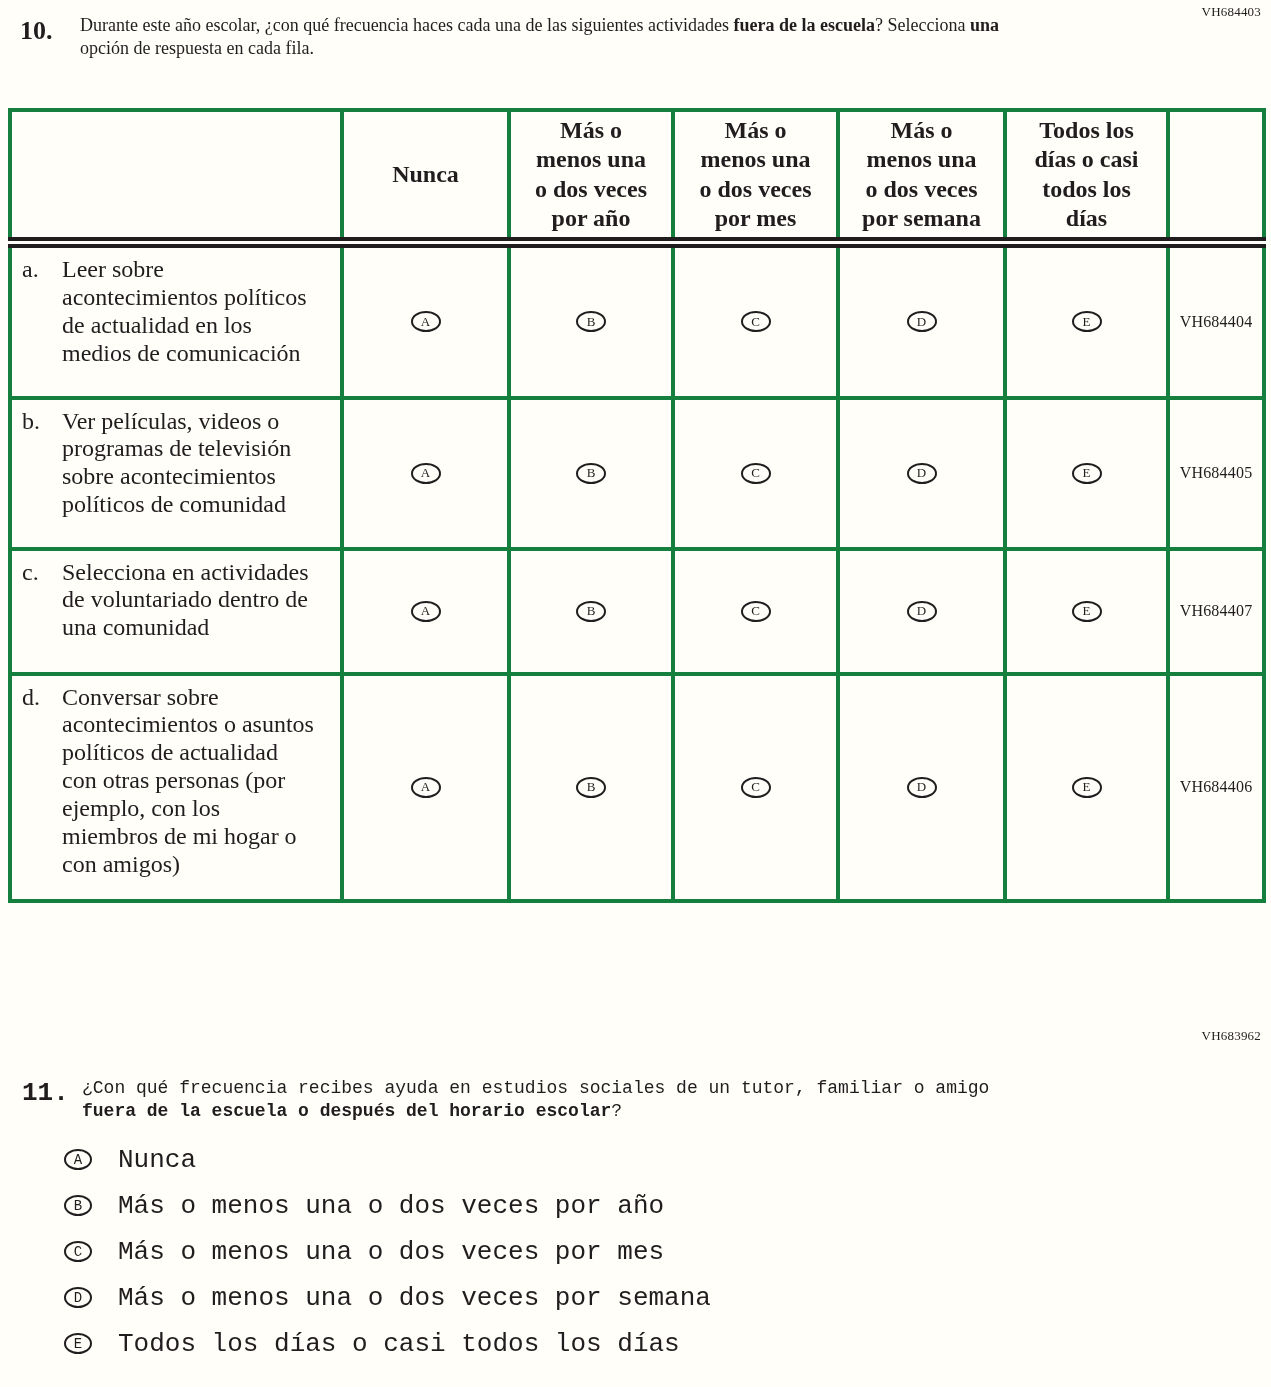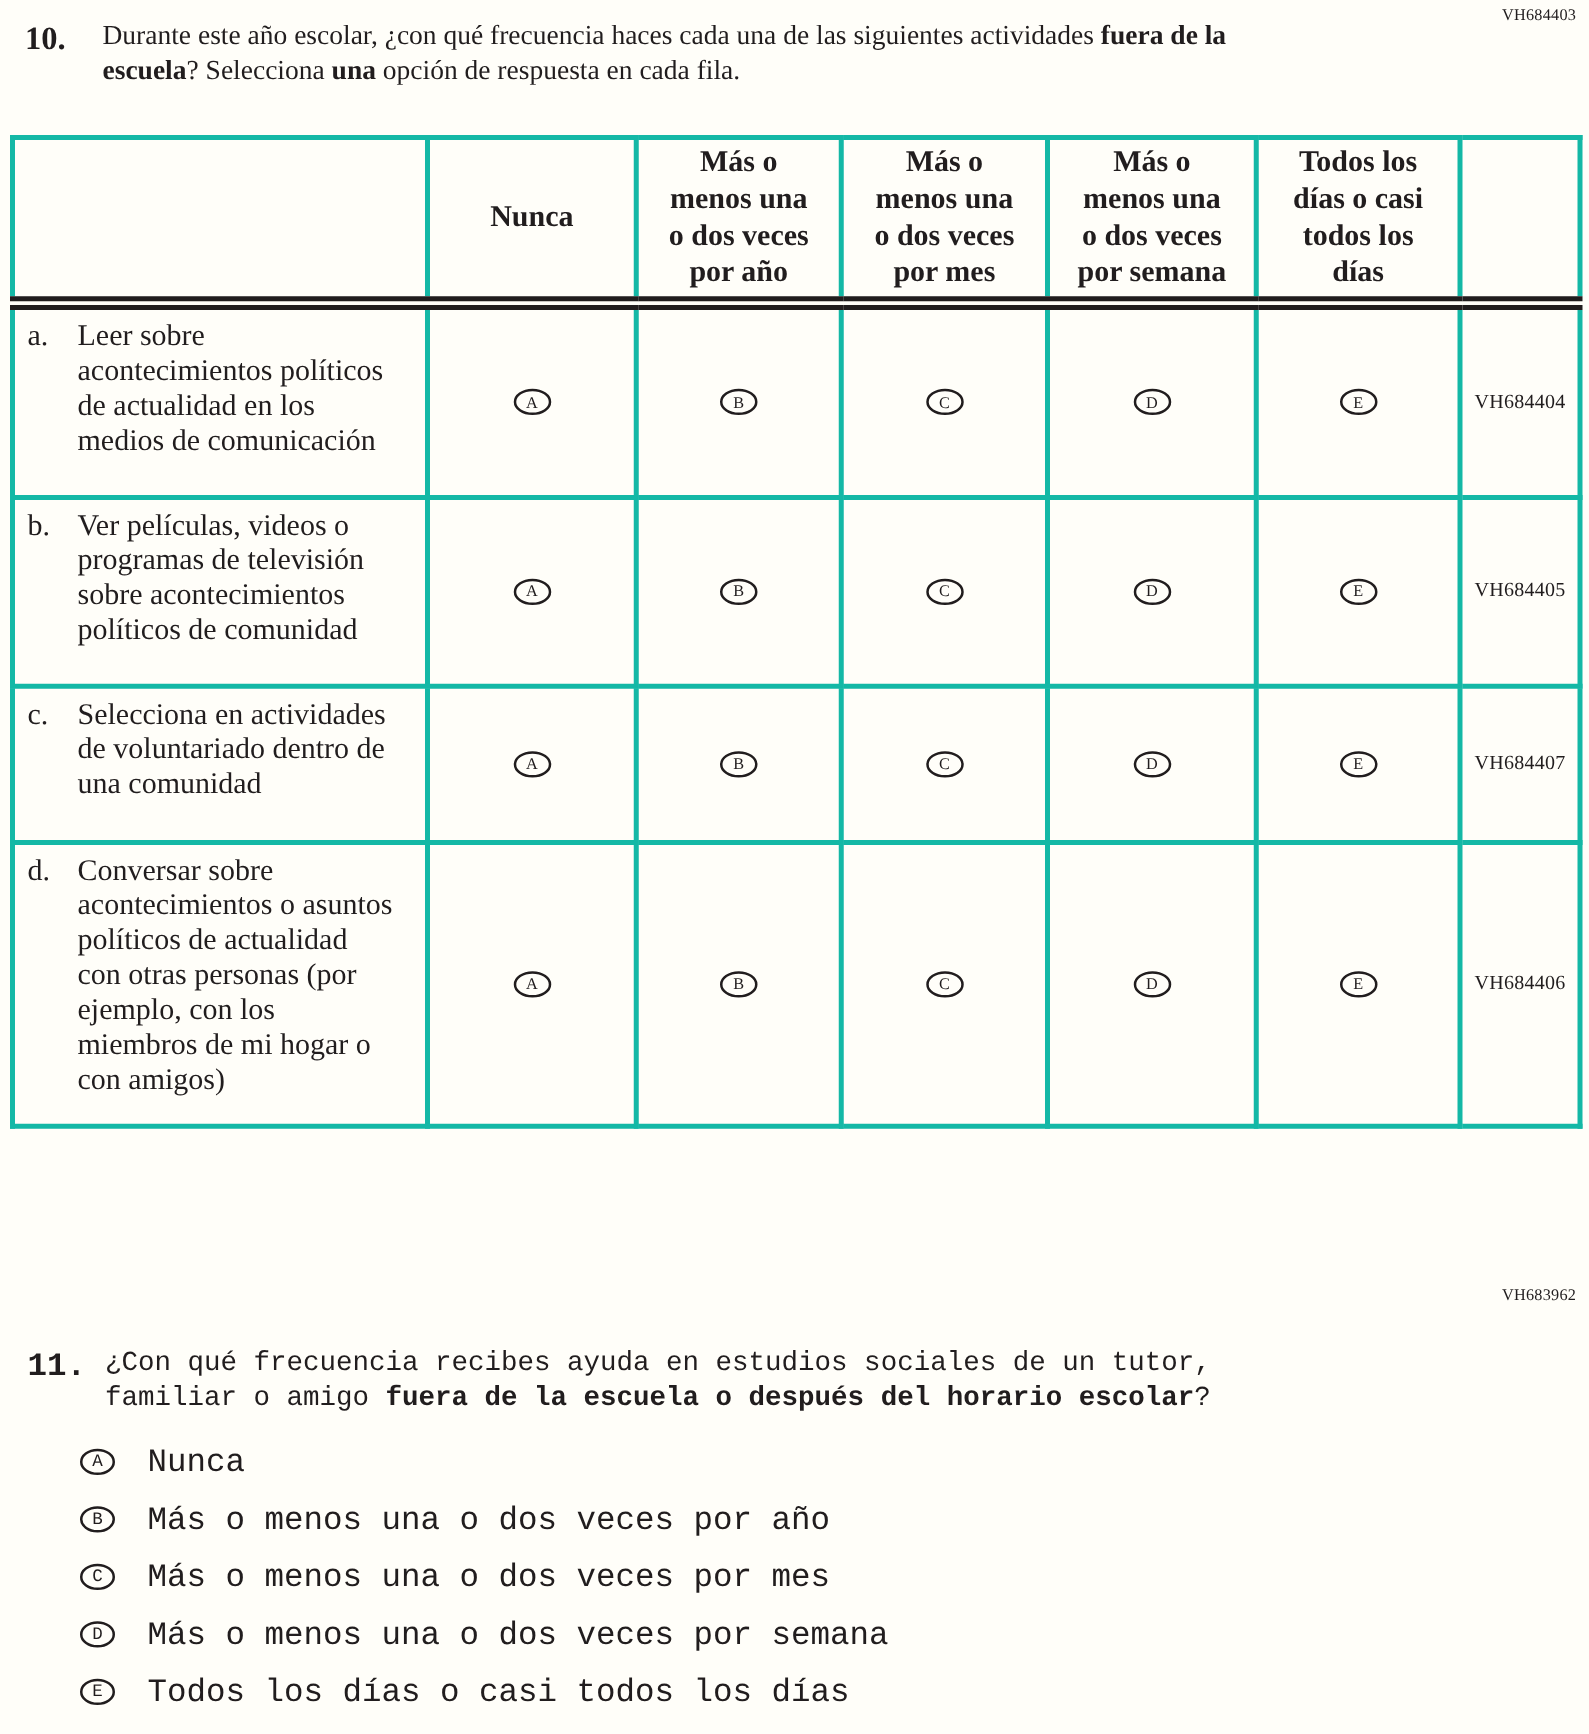--- a/index.html
+++ b/index.html
@@ -15,39 +15,39 @@
     right: 10px;
     font-size: 13px;
     letter-spacing: 0.2px;
   }
   #code-top { top: 4px; }
   #code-mid { top: 1028px; }
 
   .question { position: absolute; }
   #q10 { top: 14px; left: 20px; }
   #q11 { top: 1077px; left: 22px; font-family: Liberation Mono, monospace; }
-  .q-head { display: flex; align-items: flex-start; }
+  .q-head { display: flex; align-items: flex-start; gap: 12px; }
   .qnum {
     font-weight: bold; font-size: 26px;
     width: 40px; flex: none; line-height: 1.27;
   }
   .qtext {
-    font-size: 22px; line-height: 1.27;
-    margin-left: 22px; width: 952px;
+    font-size: 18px; line-height: 1.27;
+    margin-left: 8px; width: 952px;
   }
   .qtext b { font-weight: bold; }
 
   table#q10-table {
     position: absolute; top: 108px; left: 8px;
     width: 1254px;
     border-collapse: collapse;
     table-layout: fixed;
   }
   #q10-table th, #q10-table td {
-    border: 4px solid #14b8a6;
+    border: 4px solid #15803d;
     overflow: hidden;
   }
   #q10-table thead tr { height: 127px; }
   #q10-table th {
     border-bottom: 11px double #211d1e;
     font-size: 24px; font-weight: bold;
     text-align: center; vertical-align: middle;
     white-space: pre-line;
     line-height: 1.22;
     padding: 4px 2px;

